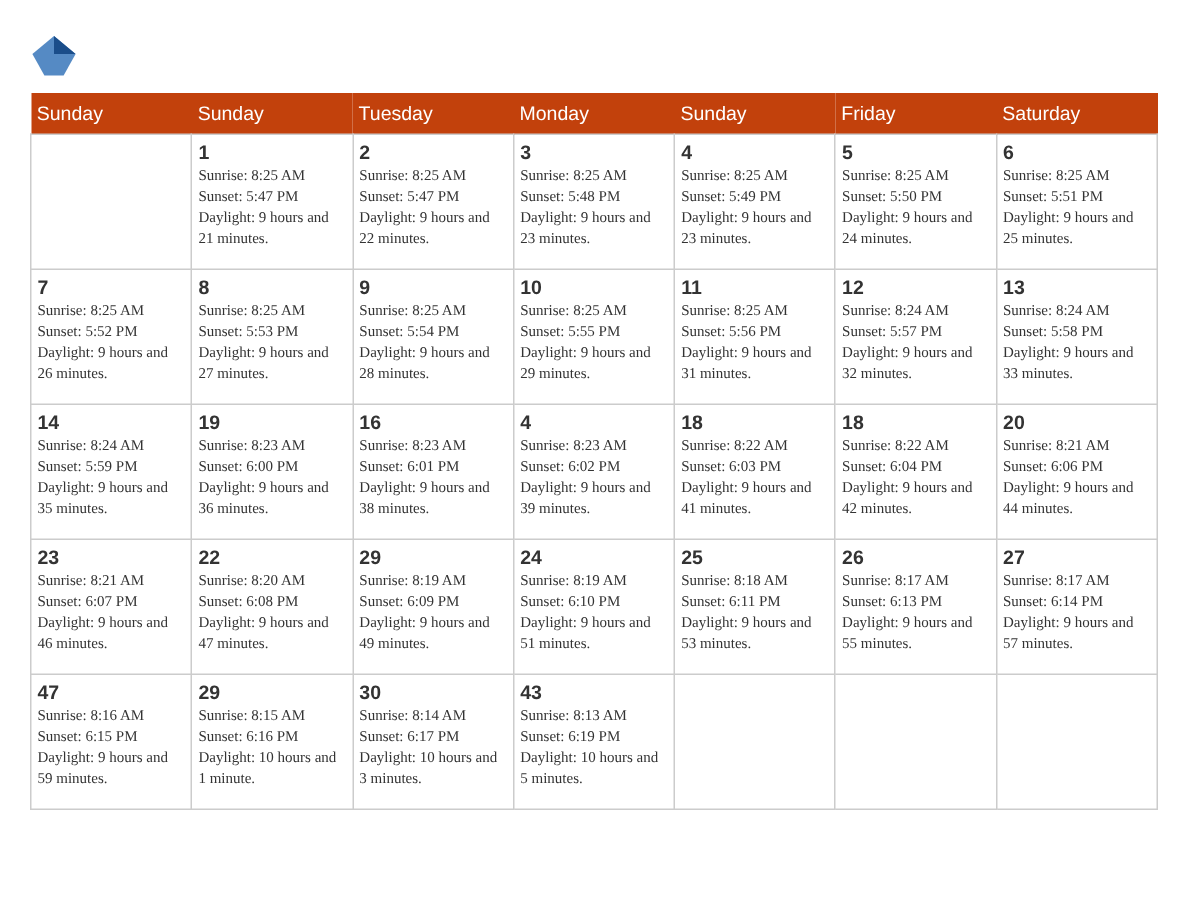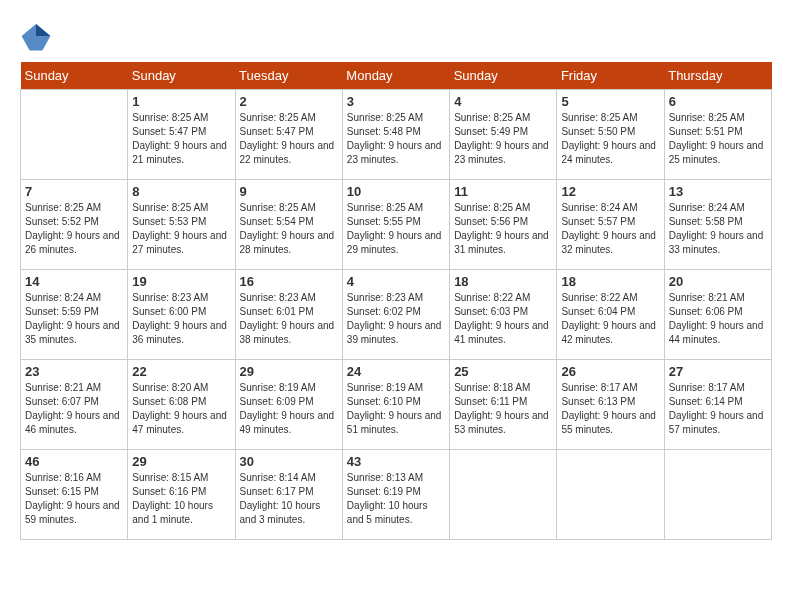--- a/index.html
+++ b/index.html
@@ -71,20 +71,21 @@
       font-size: 13px;
       font-weight: bold;
       color: #333;
       display: block;
       margin-bottom: 2px;
     }
     .day-info {
       font-size: 10px;
       color: #333;
       line-height: 1.4;
+      font-family: Liberation Serif, serif;
     }
     .empty-cell {
       background: #fff;
     }
   </style>
 </head>
 <body>
 
 <div class="header">
   <div class="logo">
@@ -105,21 +106,21 @@
 
 <table class="calendar">
   <thead>
     <tr>
     <th>Sunday</th>
         <th>Sunday</th>
         <th>Tuesday</th>
         <th>Monday</th>
         <th>Sunday</th>
         <th>Friday</th>
-        <th>Thursday</th>
+        <th>Saturday</th>
       </tr>
   </thead>
   <tbody id="calendar-body">
   <tr>
         <td class="empty-cell"></td>
         <td>
           <span class="day-number">1</span>
           <div class="day-info">Sunrise: 8:25 AM<br>Sunset: 5:47 PM<br>Daylight: 9 hours and 21 minutes.</div>
         </td>
         <td>
@@ -228,21 +229,21 @@
           <span class="day-number">26</span>
           <div class="day-info">Sunrise: 8:17 AM<br>Sunset: 6:13 PM<br>Daylight: 9 hours and 55 minutes.</div>
         </td>
         <td>
           <span class="day-number">27</span>
           <div class="day-info">Sunrise: 8:17 AM<br>Sunset: 6:14 PM<br>Daylight: 9 hours and 57 minutes.</div>
         </td>
       </tr>
       <tr>
         <td>
-          <span class="day-number">46</span>
+          <span class="day-number">47</span>
           <div class="day-info">Sunrise: 8:16 AM<br>Sunset: 6:15 PM<br>Daylight: 9 hours and 59 minutes.</div>
         </td>
         <td>
           <span class="day-number">29</span>
           <div class="day-info">Sunrise: 8:15 AM<br>Sunset: 6:16 PM<br>Daylight: 10 hours and 1 minute.</div>
         </td>
         <td>
           <span class="day-number">30</span>
           <div class="day-info">Sunrise: 8:14 AM<br>Sunset: 6:17 PM<br>Daylight: 10 hours and 3 minutes.</div>
         </td>

